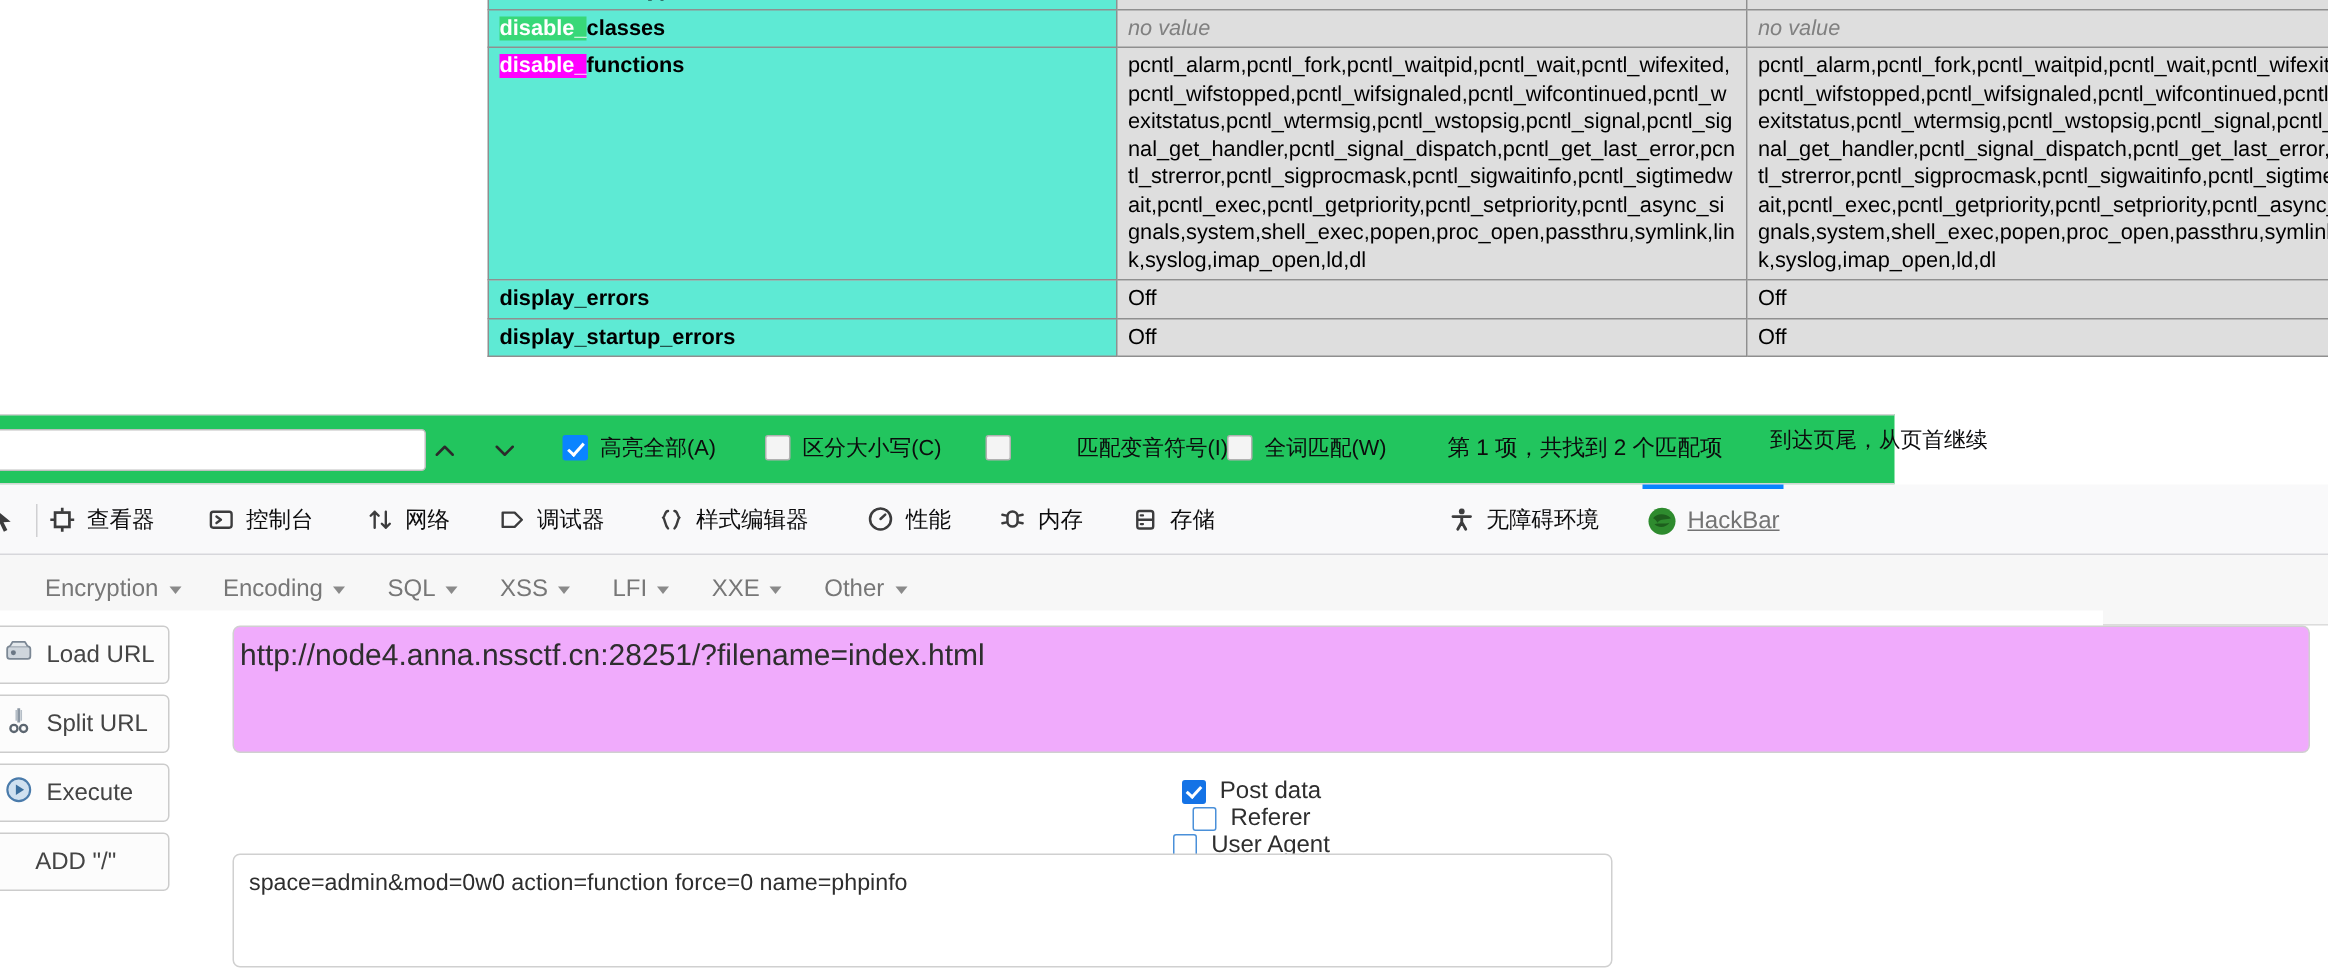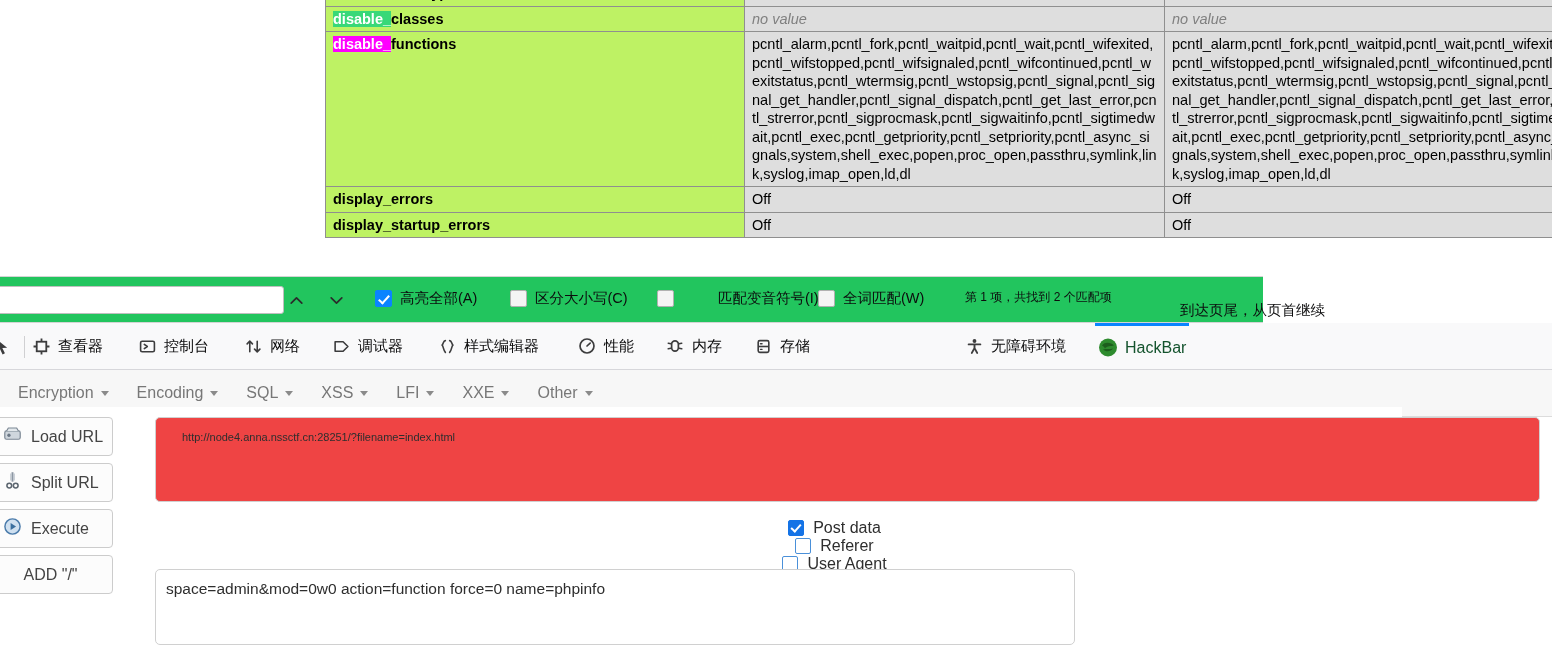--- a/index.html
+++ b/index.html
@@ -32,21 +32,21 @@
   }
   #phpinfo-table td {
     border: 1px solid #8f8f8f;
     padding: 3px 7px;
     vertical-align: top;
     line-height: 18.5px;
     word-break: break-all;
   }
   #phpinfo-table td.name {
     width: 404px;
-    background: #bef264;
+    background: #5eead4;
     font-weight: bold;
     color: #000000;
   }
   #phpinfo-table td.val {
     width: 405px;
     background: #dedede;
     color: #000000;
   }
   .novalue {
     font-style: italic;
@@ -137,27 +137,27 @@
     border-width: 0 2px 2px 0;
     transform: rotate(42deg);
   }
   #cb-highlight { left: 375px; }
   #cb-case { left: 510px; }
   #cb-diacritic { left: 657px; gap: 36px; }
   #cb-word { left: 818px; }
   #find-status {
     position: absolute;
     left: 965px; top: 12px;
-    font-size: 12px;
+    font-size: 15px;
     color: #0c0c0d;
     white-space: nowrap;
   }
   #find-wrapped {
     position: absolute;
-    left: 1180px; top: 24px;
+    left: 1180px; top: 7px;
     font-size: 14.5px;
     color: #0c0c0d;
     white-space: nowrap;
   }
 
   
   #devtools-toolbar {
     position: absolute;
     left: 0; top: 323px;
     width: 1552px;
@@ -198,41 +198,41 @@
     display: flex;
     align-items: center;
     justify-content: center;
     width: 20px; height: 20px;
     color: #3c3c3d;
   }
   .dt-tab.selected {
     color: #0a84ff;
     border-top: 3px solid #0a84ff;
   }
-  .dt-tab.selected .tlabel { color: #14532d; font-size: 16px; }
+  .dt-tab.selected .tlabel { color: #737373; font-size: 16px; text-decoration: underline; }
 
   
   #hackbar {
     position: absolute;
     left: 0; top: 370px;
     width: 1552px;
     height: 278px;
     background: #ffffff;
   }
   #hb-menu {
     position: absolute;
     left: 0; top: 0;
     width: 1552px;
     height: 47px;
     background: #f7f7f7;
     border-bottom: 1px solid #dcdcdc;
     box-sizing: border-box;
     display: flex;
     align-items: center;
-    padding-left: 4px;
+    padding-left: 16px;
   }
   .hb-menu-item {
     display: flex;
     align-items: center;
     gap: 7px;
     font-size: 16px;
     color: #777777;
     padding: 0 14px;
     white-space: nowrap;
   }
@@ -269,26 +269,26 @@
   .hb-btn.centered { justify-content: center; padding-left: 0; }
   #btn-load { top: 10px; }
   #btn-split { top: 56px; }
   #btn-exec { top: 102px; }
   #btn-add { top: 148px; }
 
   #url-textarea {
     position: absolute;
     left: 155px; top: 10px;
     width: 1385px; height: 85px;
-    background: #ef4444;
+    background: #f0abfc;
     border: 1px solid #d0d0d0;
     border-radius: 5px;
     box-sizing: border-box;
-    padding: 9px 26px;
-    font-size: 11px;
+    padding: 9px 4px;
+    font-size: 20px;
     color: #2e2e2e;
     line-height: 20px;
     overflow: hidden;
   }
   #opt-row {
     position: absolute;
     left: 155px; top: 112px;
     width: 1385px; height: 30px;
     display: flex;
     align-items: center;

